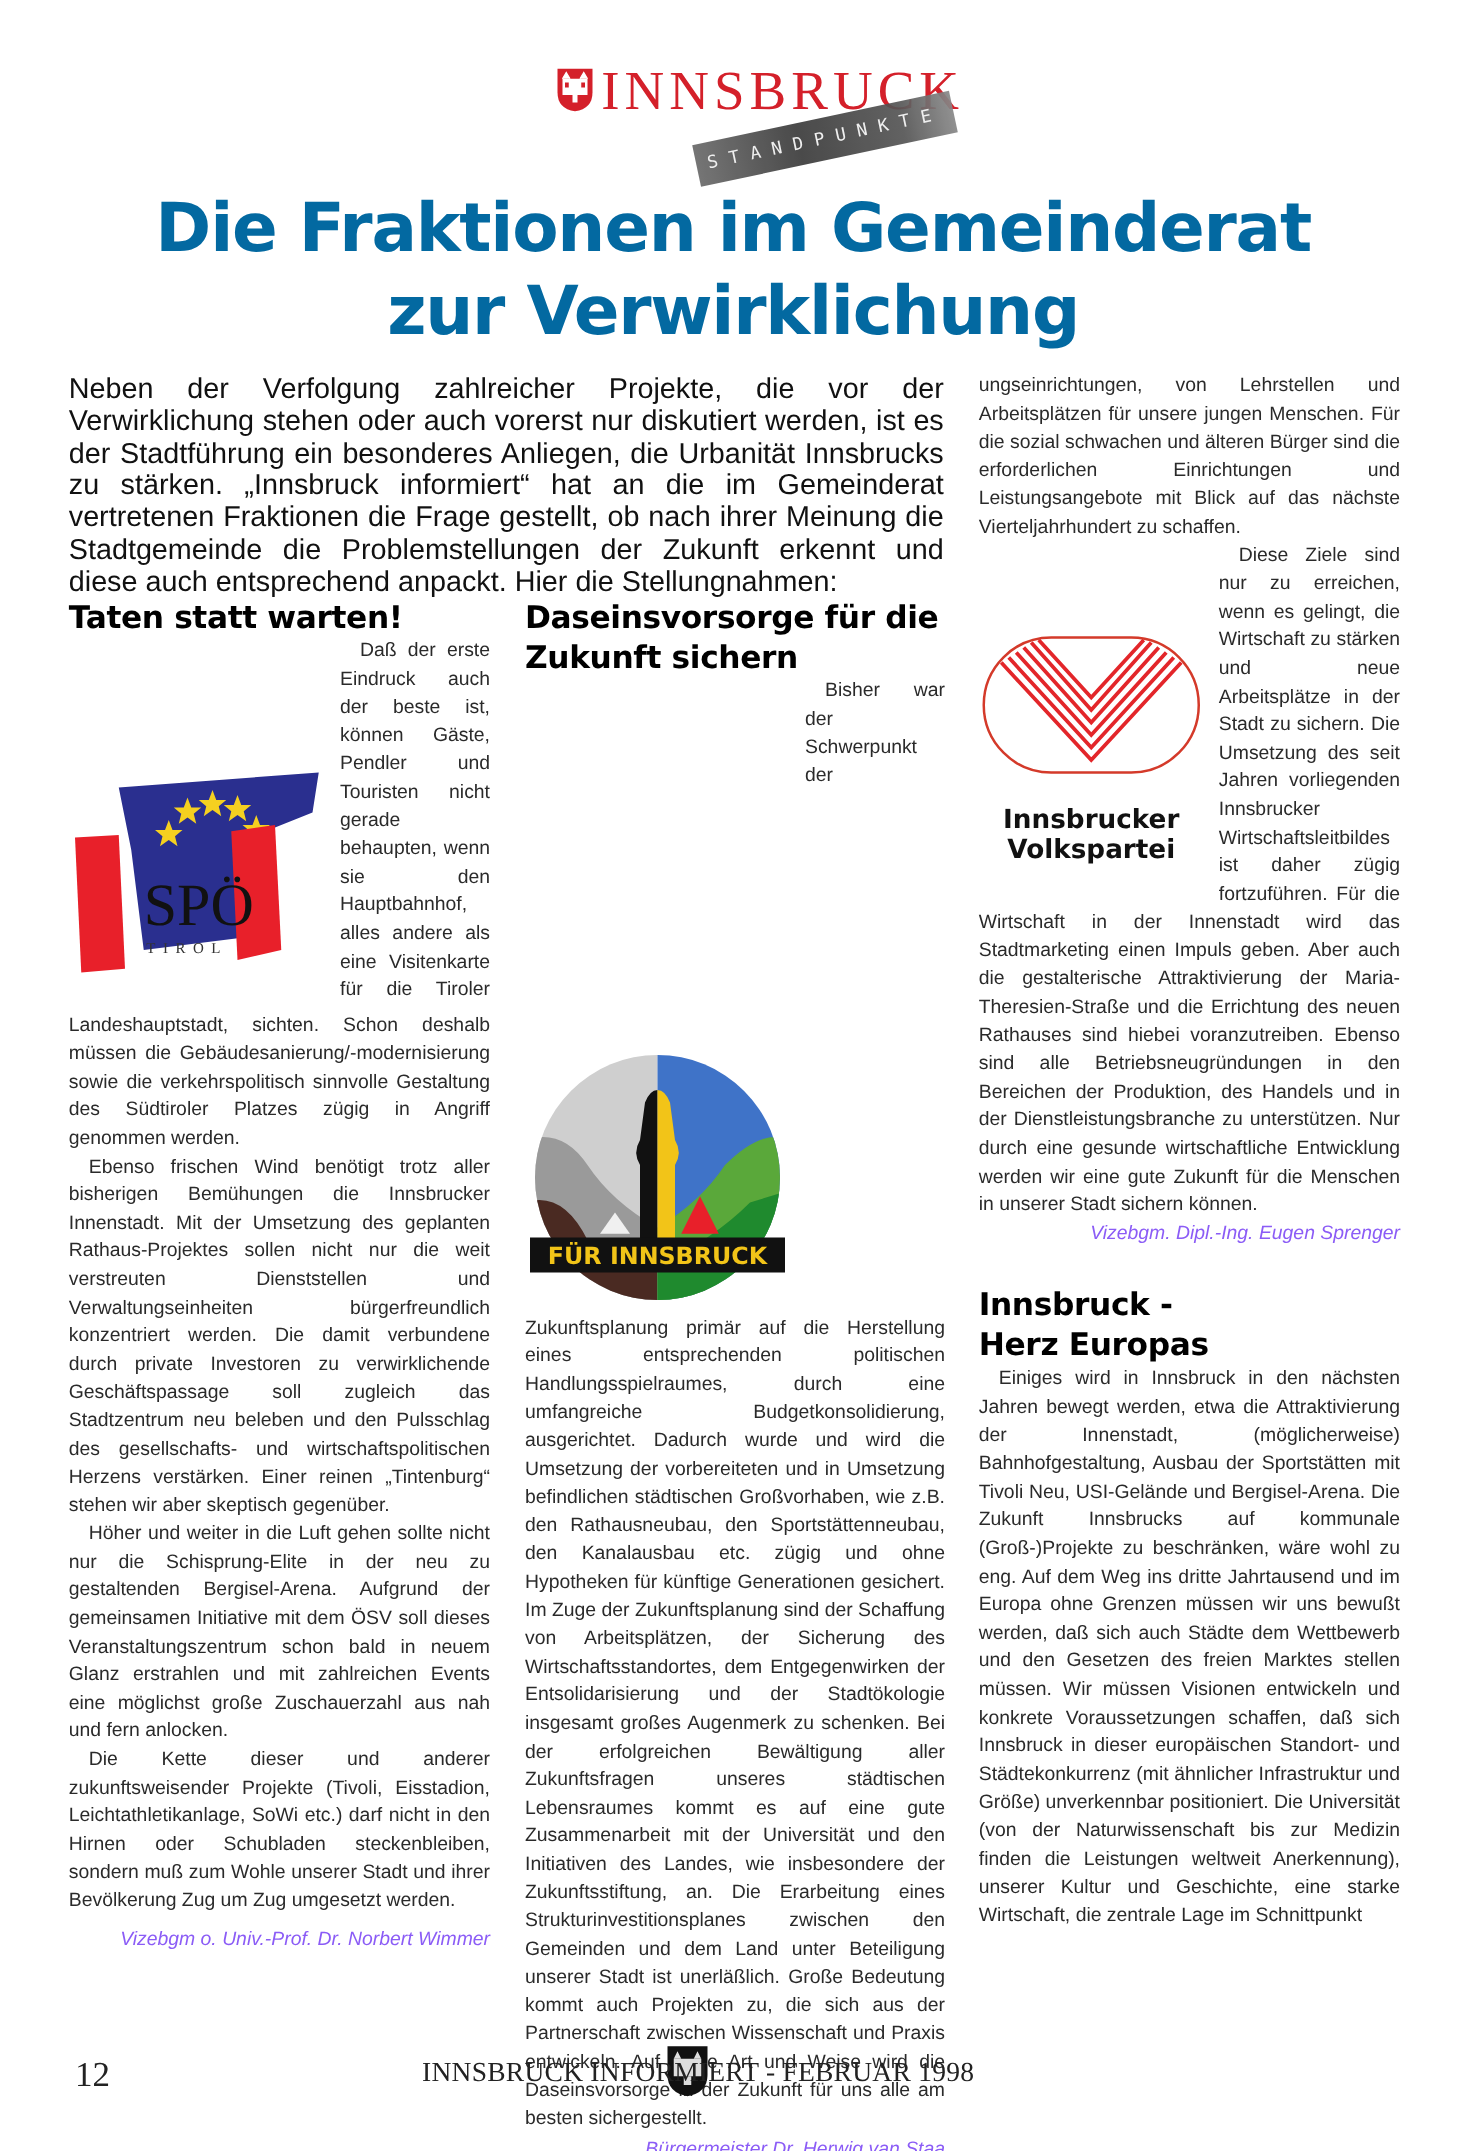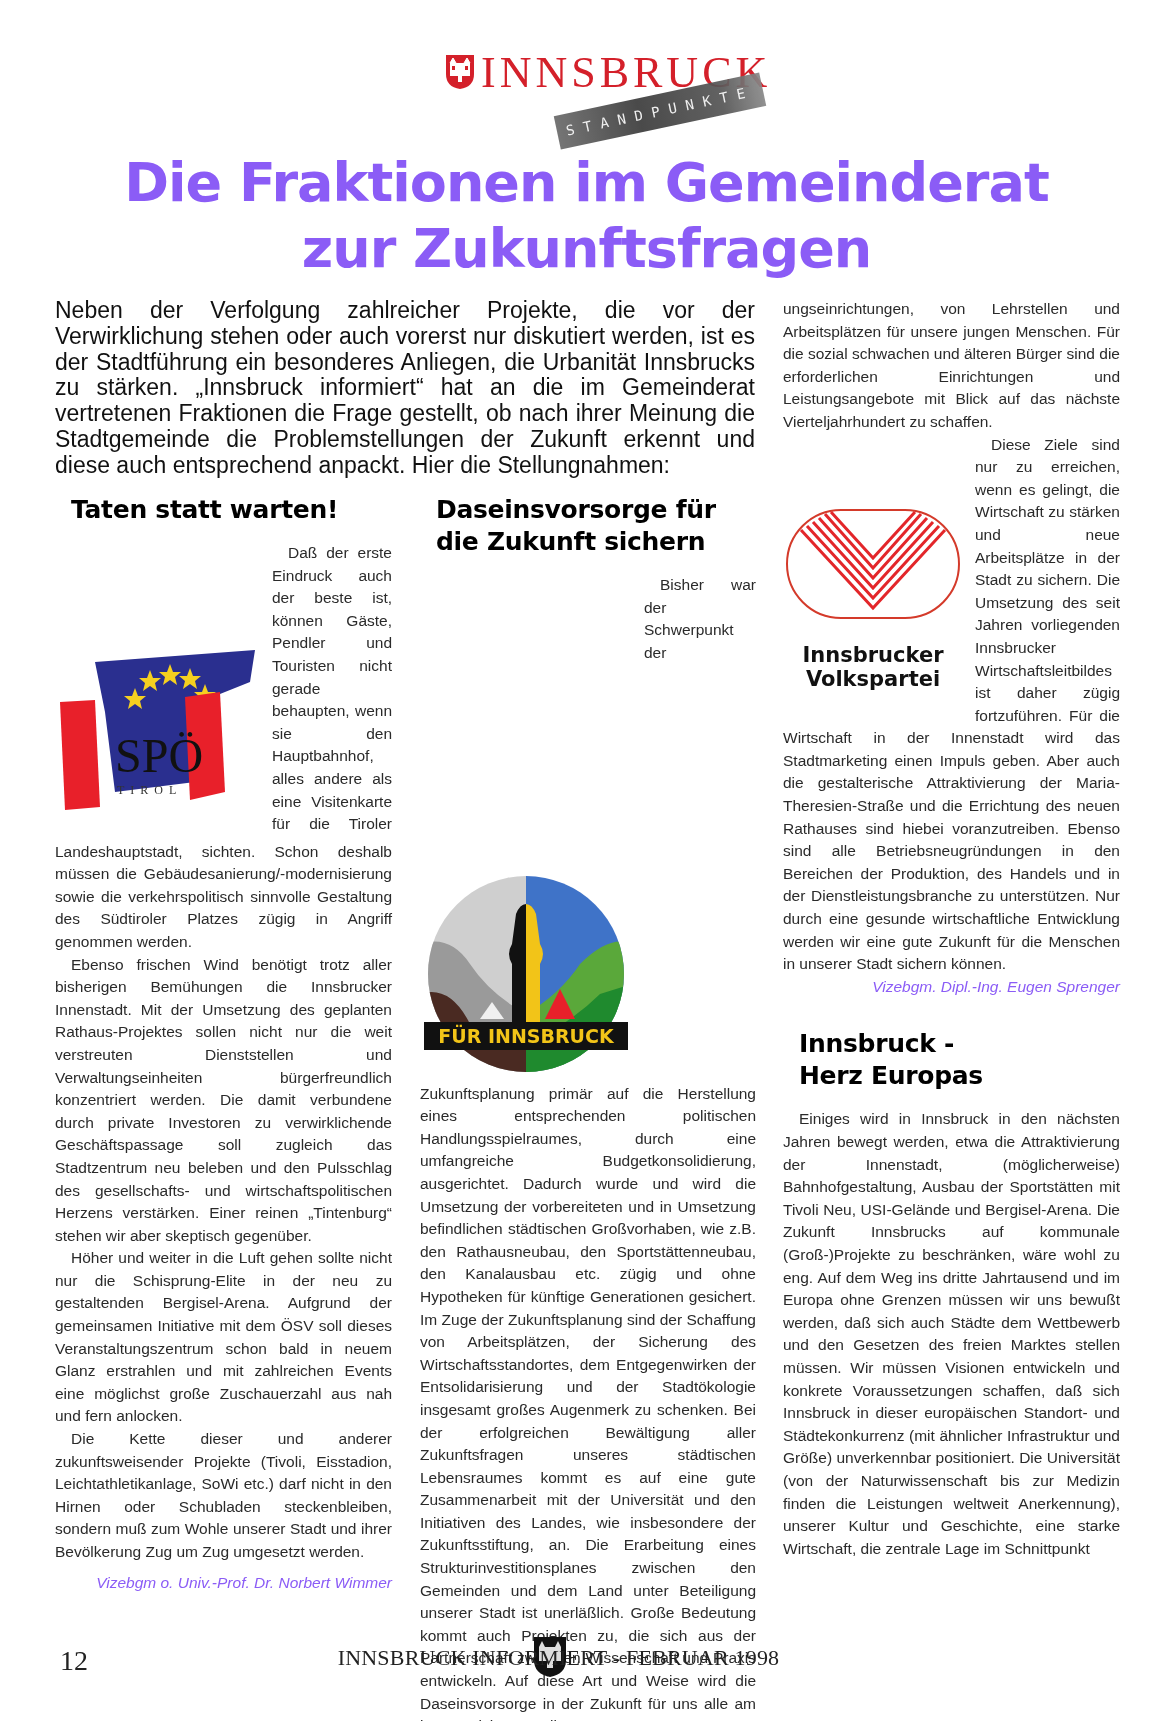--- a/index.html
+++ b/index.html
@@ -1,26 +1,26 @@
 <!DOCTYPE html>
 <html><head>
 <meta charset="utf-8">
 <style>
   html,body{margin:0;padding:0;background:#fff;}
   body{width:1173px;height:1721px;position:relative;overflow:hidden;font-family:"Liberation Sans",sans-serif;color:#1a1a1a;}
   .masthead{position:absolute;left:445px;top:48px;width:330px;height:90px;}
   .masthead .crest{position:absolute;left:0;top:6px;width:30px;height:36px;}
   .masthead .mtitle{position:absolute;left:36px;top:0;font-family:"Liberation Serif",serif;font-size:44px;letter-spacing:4px;color:#d4202a;line-height:50px;}
   .masthead .stand{position:absolute;left:110px;top:46px;width:210px;height:34px;background:linear-gradient(90deg,#6a6a6a,#3b3b3b 40%,#555 80%,#888);transform:rotate(-12deg);color:#eee;font-family:"DejaVu Sans Mono",monospace;font-size:14px;letter-spacing:9px;text-align:center;line-height:34px;opacity:.92;}
-  .headline{position:absolute;left:0;width:1173px;top:150px;text-align:center;font-family:"DejaVu Sans",sans-serif;font-weight:bold;font-size:54px;line-height:66px;letter-spacing:-1px;color:#8b5cf6;}
+  .headline{position:absolute;left:0;width:1173px;top:150px;text-align:center;font-family:"DejaVu Sans",sans-serif;font-weight:bold;font-size:54px;line-height:66px;letter-spacing:-1px;color:#0369a1;}
   .intro{position:absolute;left:55px;top:298px;width:700px;font-size:23px;line-height:25.8px;text-align:justify;color:#111;}
   .col{position:absolute;font-size:15.5px;line-height:22.6px;text-align:justify;color:#2a2a2a;}
   .col p{margin:0;text-indent:16px;}
   .col p.noind{text-indent:0;}
-  .col h2{margin:16px;font-family:"DejaVu Sans",sans-serif;font-weight:900;font-size:25px;line-height:32px;color:#000;letter-spacing:-0.3px;text-indent:0;text-align:left;}
+  .col h2{margin:0;font-family:"DejaVu Sans",sans-serif;font-weight:900;font-size:25px;line-height:32px;color:#000;letter-spacing:-0.3px;text-indent:0;text-align:left;}
   .sig{font-style:italic;text-align:right;text-indent:0;color:#8b5cf6;}
   .c1{left:55px;top:478px;width:337px;}
   .c2{left:420px;top:478px;width:336px;}
   .c3{left:783px;top:298px;width:337px;}
   .fl{float:left;margin:0 12px 2px 0;}
   .logo-spo{width:205px;height:190px;position:relative;}
   .logo-fi{width:212px;height:200px;position:relative;}
   .logo-ivp{width:180px;height:205px;position:relative;}
   .footer-num{position:absolute;left:60px;top:1645px;font-family:"Liberation Serif",serif;font-size:28px;color:#222;}
   .footer-crest{position:absolute;left:533px;top:1636px;width:34px;height:42px;}
@@ -37,21 +37,21 @@
     <rect x="7" y="12" width="3" height="4" fill="#d4202a"></rect>
       <rect x="20" y="12" width="3" height="4" fill="#d4202a"></rect>
     <rect x="13" y="22" width="4" height="6" fill="#fff"></rect>
   </svg>
   <div class="mtitle">INNSBRUCK</div>
   <div class="stand">STANDPUNKTE</div>
 </div>
 
 <div class="headline">
   <div>Die Fraktionen im Gemeinderat</div>
-  <div>zur Zukunftsfragen</div>
+  <div>zur Verwirklichung</div>
 </div>
 
 <div class="intro">Neben der Verfolgung zahlreicher Projekte, die vor der Verwirklichung stehen oder auch vorerst nur diskutiert werden, ist es der Stadtführung ein besonderes Anliegen, die Urbanität Innsbrucks zu stärken. „Innsbruck informiert“ hat an die im Gemeinderat vertretenen Fraktionen die Frage gestellt, ob nach ihrer Meinung die Stadtgemeinde die Problemstellungen der Zukunft erkennt und diese auch entsprechend anpackt. Hier die Stellungnahmen:</div>
 
 <div class="col c1">
   <h2>Taten statt warten!</h2>
   <div class="fl" style="margin-top:100px;">
     <svg class="logo-spo" viewBox="0 0 205 190">
       <path d="M40 20 L200 8 L195 40 L150 58 L140 140 L60 150 L50 70 Z" fill="#2a2f8f"></path>
       <g fill="#f5d020">

